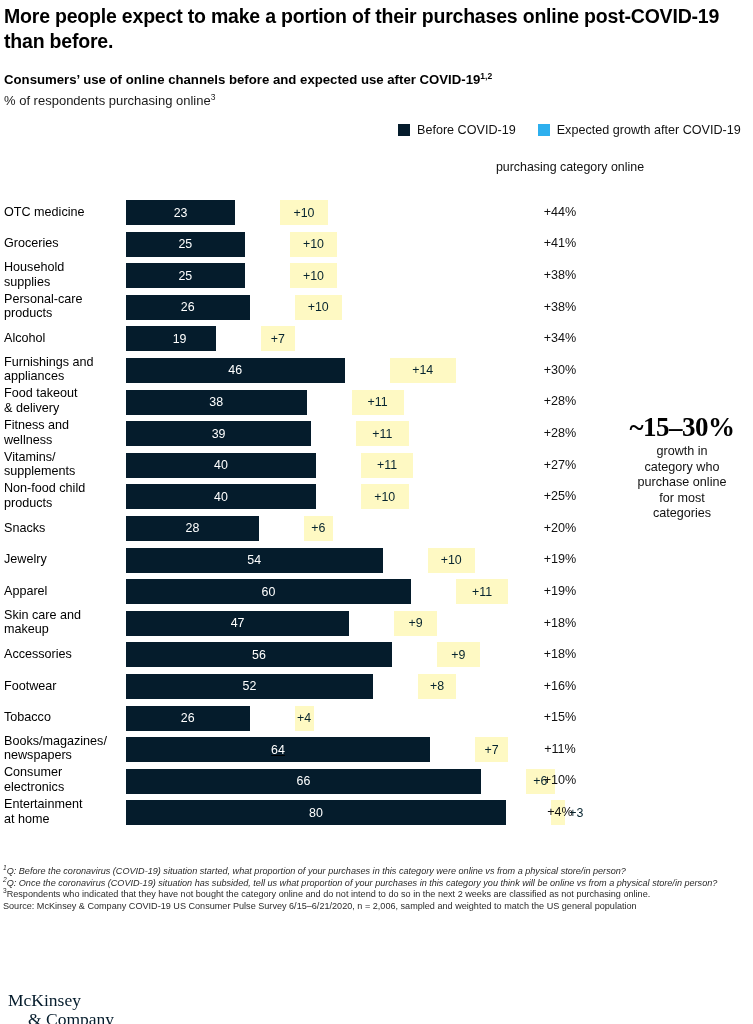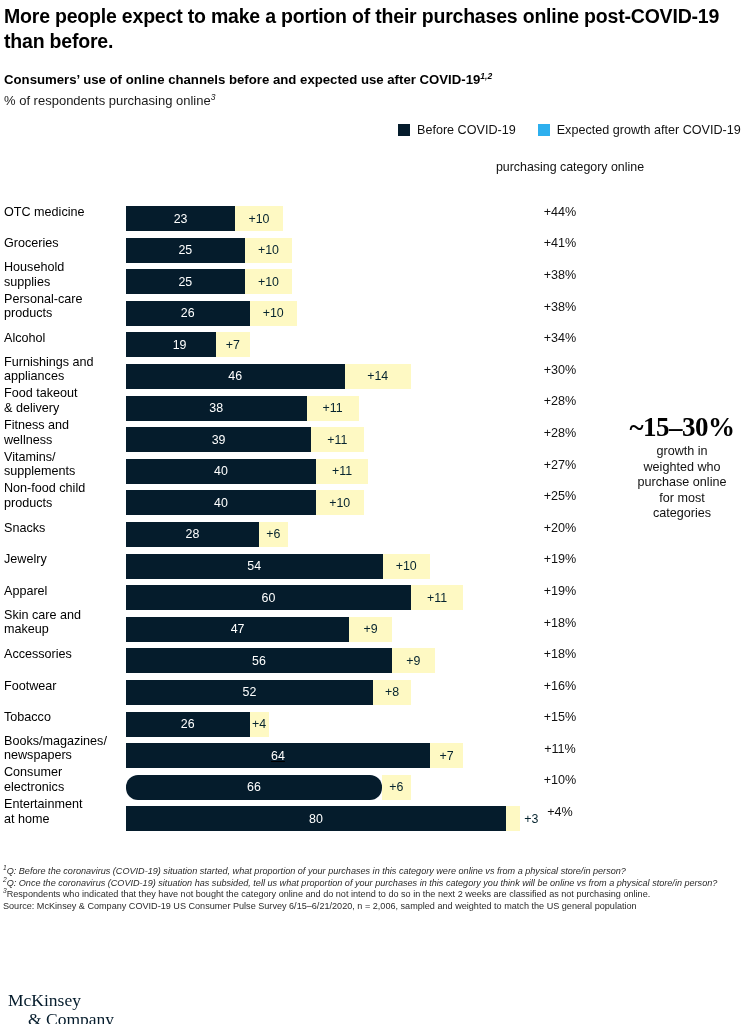--- a/index.html
+++ b/index.html
@@ -21,21 +21,21 @@
 
   
   .subtitle {
     position: absolute; left: 4px; top: 72px; width: 700px;
     font-size: 13.2px; font-weight: bold; line-height: 16px; color: #000;
   }
   .unitline {
     position: absolute; left: 4px; top: 93px; width: 700px;
     font-size: 13px; font-weight: normal; line-height: 16px; color: #1a1a1a;
   }
-  sup { font-size: 8.5px; vertical-align: super; line-height: 0; font-style: italic; }
+  sup { font-size: 8.5px; vertical-align: super; line-height: 0; }
 
   
   .legend {
     position: absolute; left: 382px; top: 123px;
     display: flex; align-items: center; gap: 22px;
     font-size: 12.6px; color: #111; margin-left: 16px;
   }
   .legend-item { display: flex; align-items: center; gap: 7px; }
   .swatch { width: 12px; height: 12px; display: inline-block; flex: none; }
   .swatch.dark { background: #051C2C; }
@@ -50,22 +50,22 @@
   
   .chart { position: absolute; left: 0; top: 196px; width: 753px; }
   .row {
     position: relative; height: 31.6px;
   }
   .cat-label {
     position: absolute; left: 4px; top: 50%; transform: translateY(-50%);
     width: 118px; font-size: 12.6px; line-height: 14.6px; color: #000000;
   }
   .bars {
-    position: absolute; left: 126px; top: 10px; height: 25px;
-    display: flex; align-items: stretch;
+    position: absolute; left: 126px; top: 4px; height: 25px;
+    display: flex; align-items: stretch; gap: 45px;
   }
   .seg {
     height: 25px; position: relative;
     display: flex; align-items: center; justify-content: center;
   }
   .seg.before { background: #051C2C; }
   .seg.after  { background: #fef9c3; }
   .seg-val {
     font-size: 12.4px; color: #ffffff; white-space: nowrap;
   }
@@ -398,21 +398,21 @@
           </div>
         </div>
         <div class="pct">+11%</div>
       </div>
       <div class="row">
         <div class="cat-label">
           <div>Consumer</div>
           <div>electronics</div>
         </div>
         <div class="bars">
-          <div class="seg before" style="width: 256px; border-radius: 12px;">
+          <div class="seg before" style="width: 355px;">
             <span class="seg-val">66</span>
           </div>
           <div class="seg after" style="width: 28.5px;">
             <span class="seg-val">+6</span>
           </div>
         </div>
         <div class="pct">+10%</div>
       </div>
       <div class="row">
         <div class="cat-label">
@@ -428,21 +428,21 @@
           </div>
         </div>
         <div class="pct">+4%</div>
       </div>
     </div>
 
   <div class="callout">
     <div class="callout-big">~15–30%</div>
     <div class="callout-sub">
       <div>growth in</div>
-      <div>weighted who</div>
+      <div>category who</div>
       <div>purchase online</div>
       <div>for most</div>
       <div>categories</div>
     </div>
   </div>
 
   <div class="footnotes" id="footnotes">
       <div class="fn"><sup>1</sup><span>Q: Before the coronavirus (COVID-19) situation started, what proportion of your purchases in this category were online vs from a physical store/in person?</span></div>
       <div class="fn"><sup>2</sup><span>Q: Once the coronavirus (COVID-19) situation has subsided, tell us what proportion of your purchases in this category you think will be online vs from a physical store/in person?</span></div>
       <div class="fn fn-plain"><sup>3</sup><span>Respondents who indicated that they have not bought the category online and do not intend to do so in the next 2 weeks are classified as not purchasing online.</span></div>

